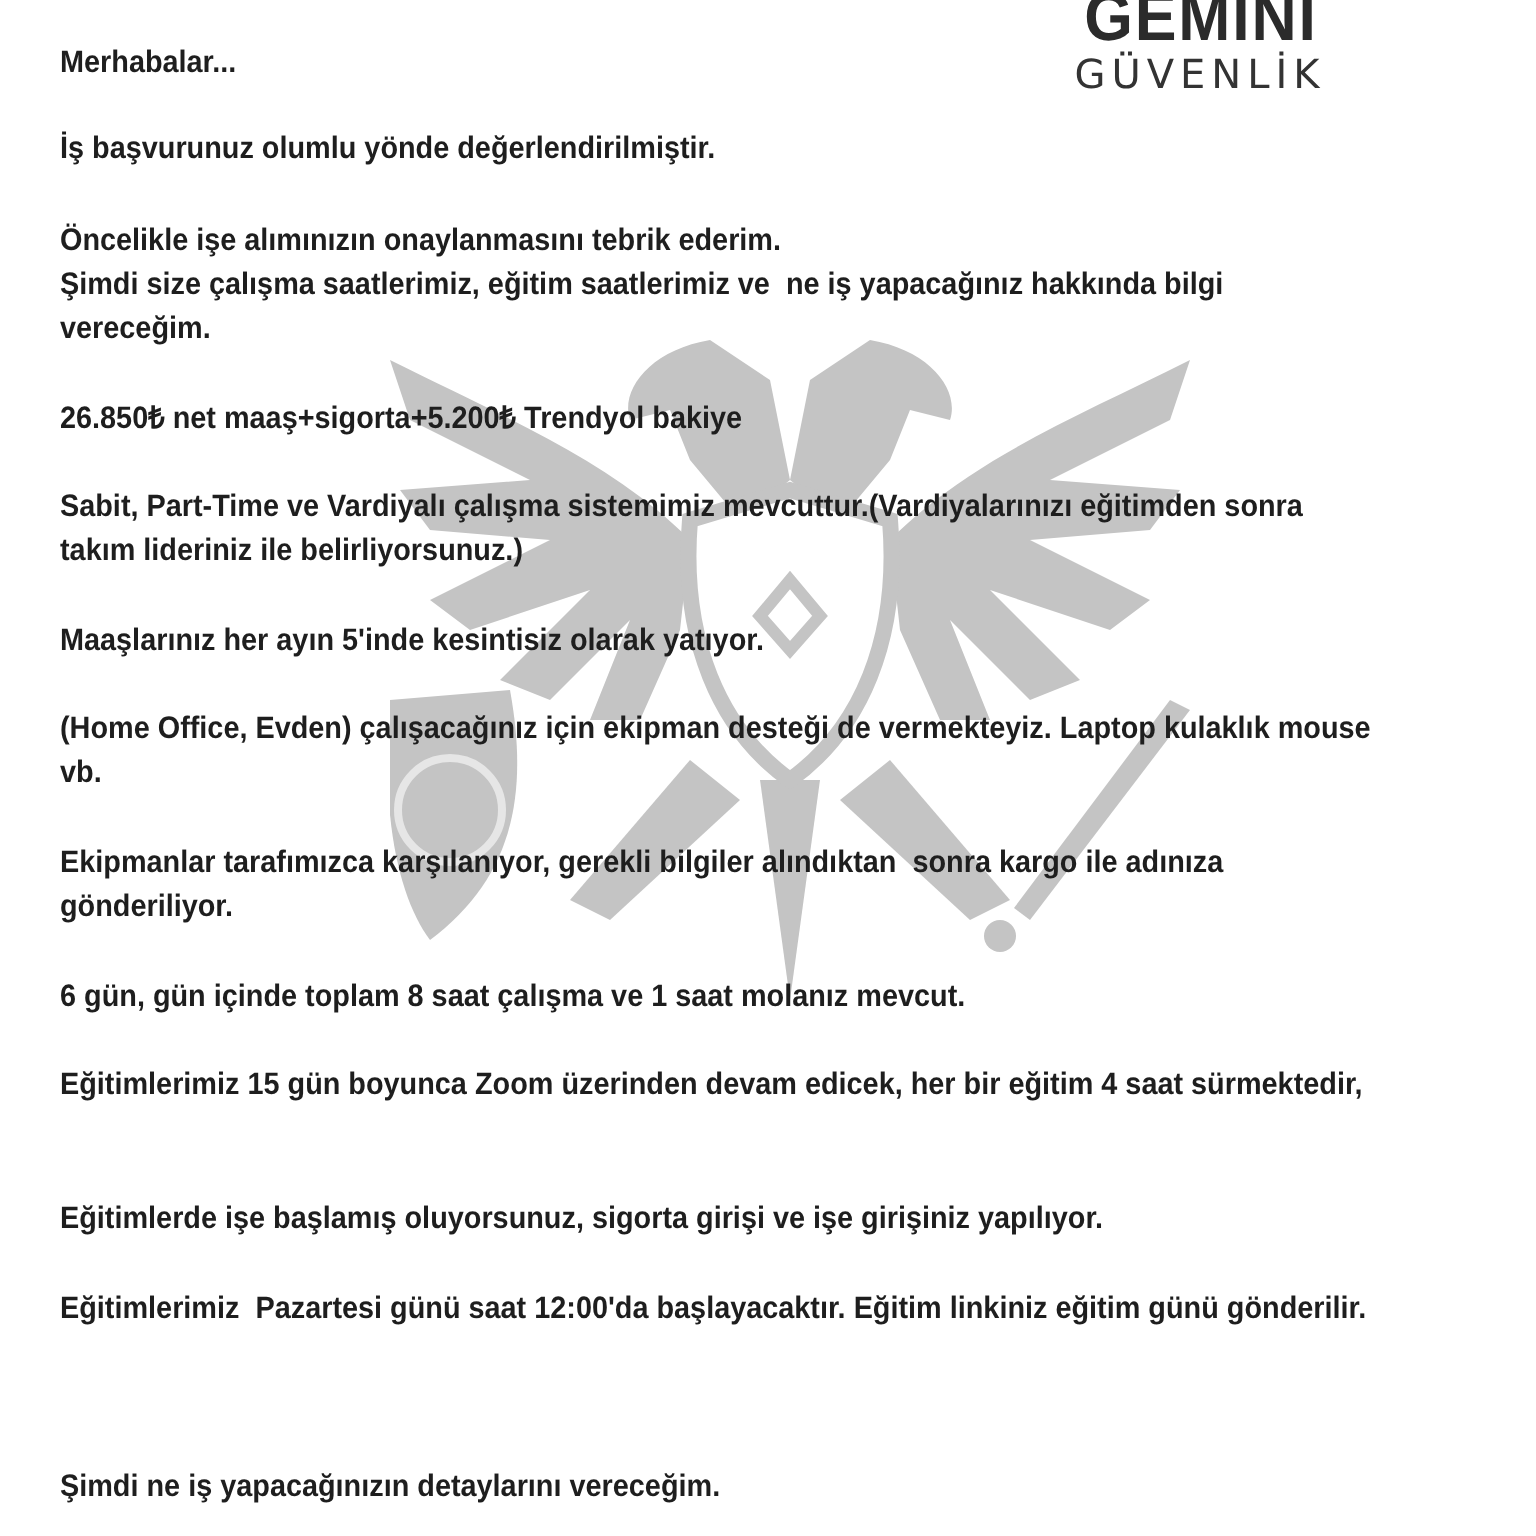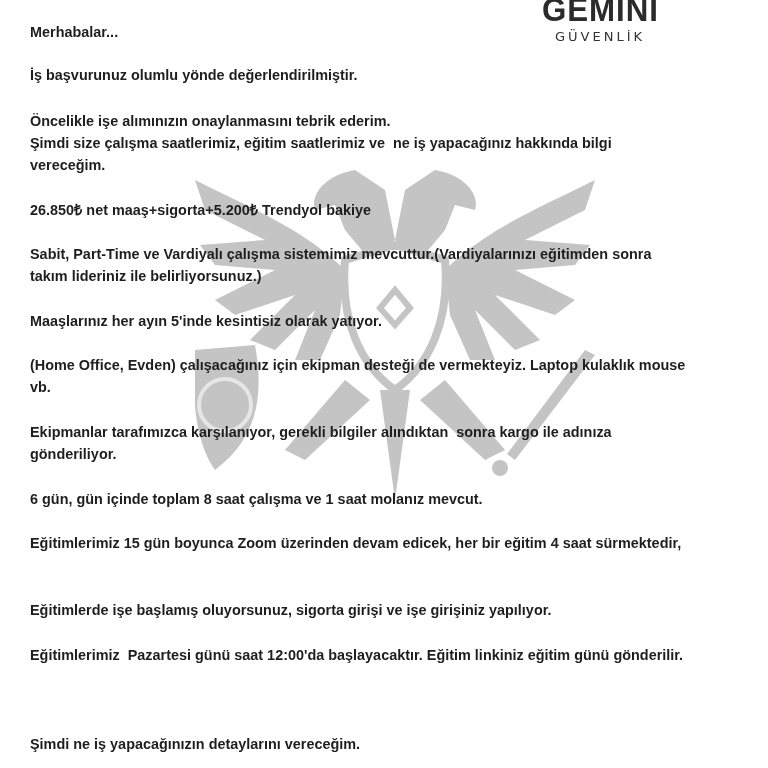--- a/index.html
+++ b/index.html
@@ -9,21 +9,21 @@
       font-family: "Liberation Sans", sans-serif;
     }
     .watermark { position: absolute; left: 195px; top: 150px; width: 400px; height: 350px; z-index: 0; }
     .logo { position: absolute; left: 530px; top: -10px; width: 140px; text-align: center; z-index: 2; }
     .logo-main {
       font-family: "Liberation Sans", sans-serif; font-weight: bold;
       font-size: 34px; color: #2b2b2b; letter-spacing: 1px; line-height: 38px;
       transform: scaleX(0.92); display: inline-block;
     }
     .logo-sub {
-      font-family: "DejaVu Sans", sans-serif; font-size: 13px; color: #333;
+      font-family: "DejaVu Sans", sans-serif; font-size: 20px; color: #333;
       letter-spacing: 3px; line-height: 20px; margin-top: -1px;
     }
     .doc { position: absolute; left: 30px; top: 0; width: 710px; z-index: 1; }
     .p {
       position: absolute; left: 0; width: 710px;
       font-size: 15.5px; font-weight: bold; color: #1e1e1e;
       line-height: 22px; white-space: pre-wrap;
       transform-origin: left top; transform: scaleX(0.93);
     }
   </style>

